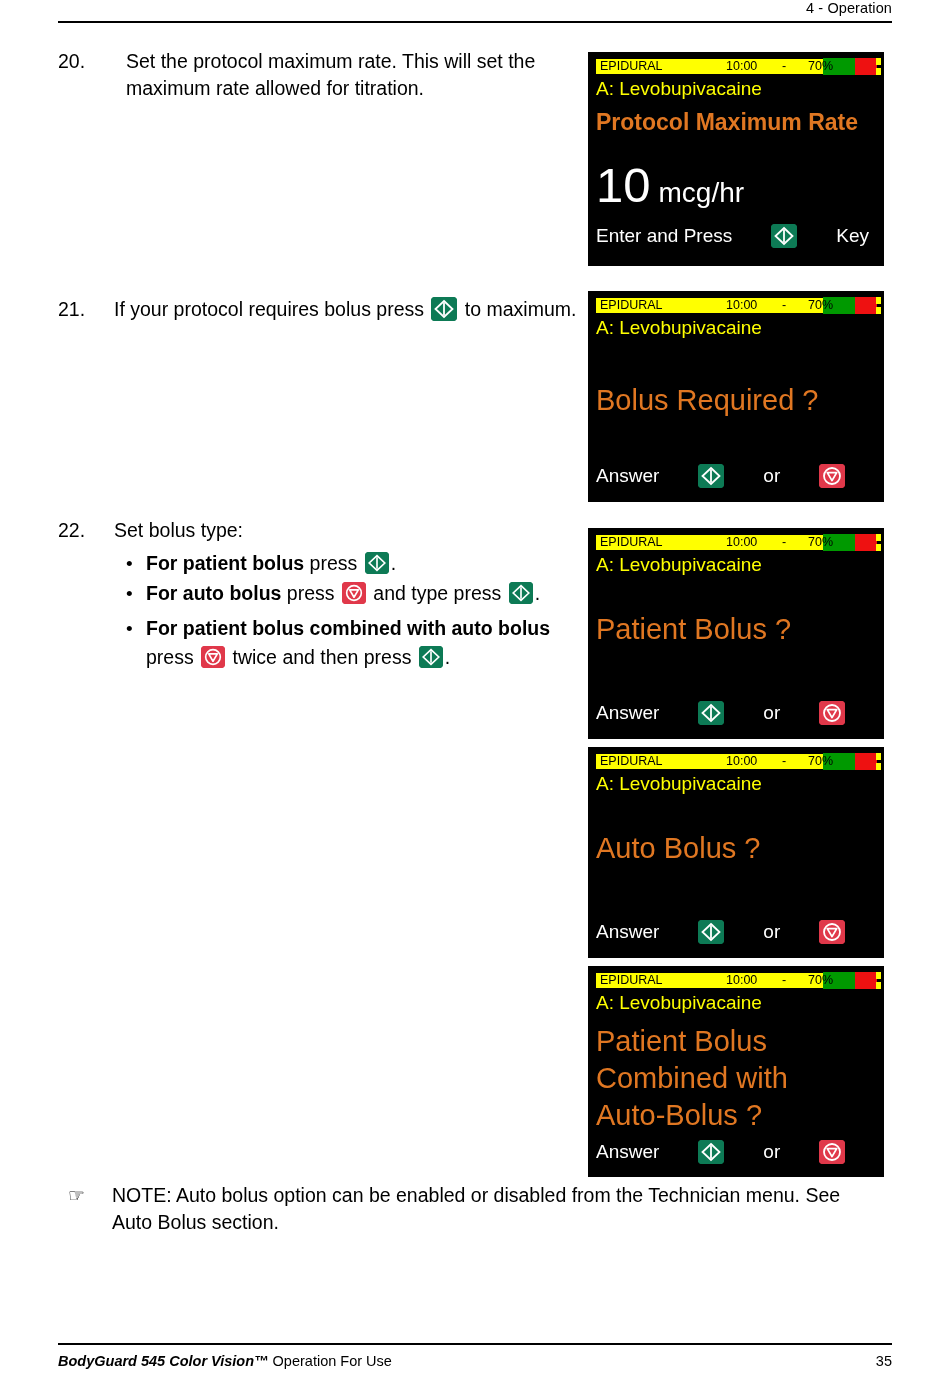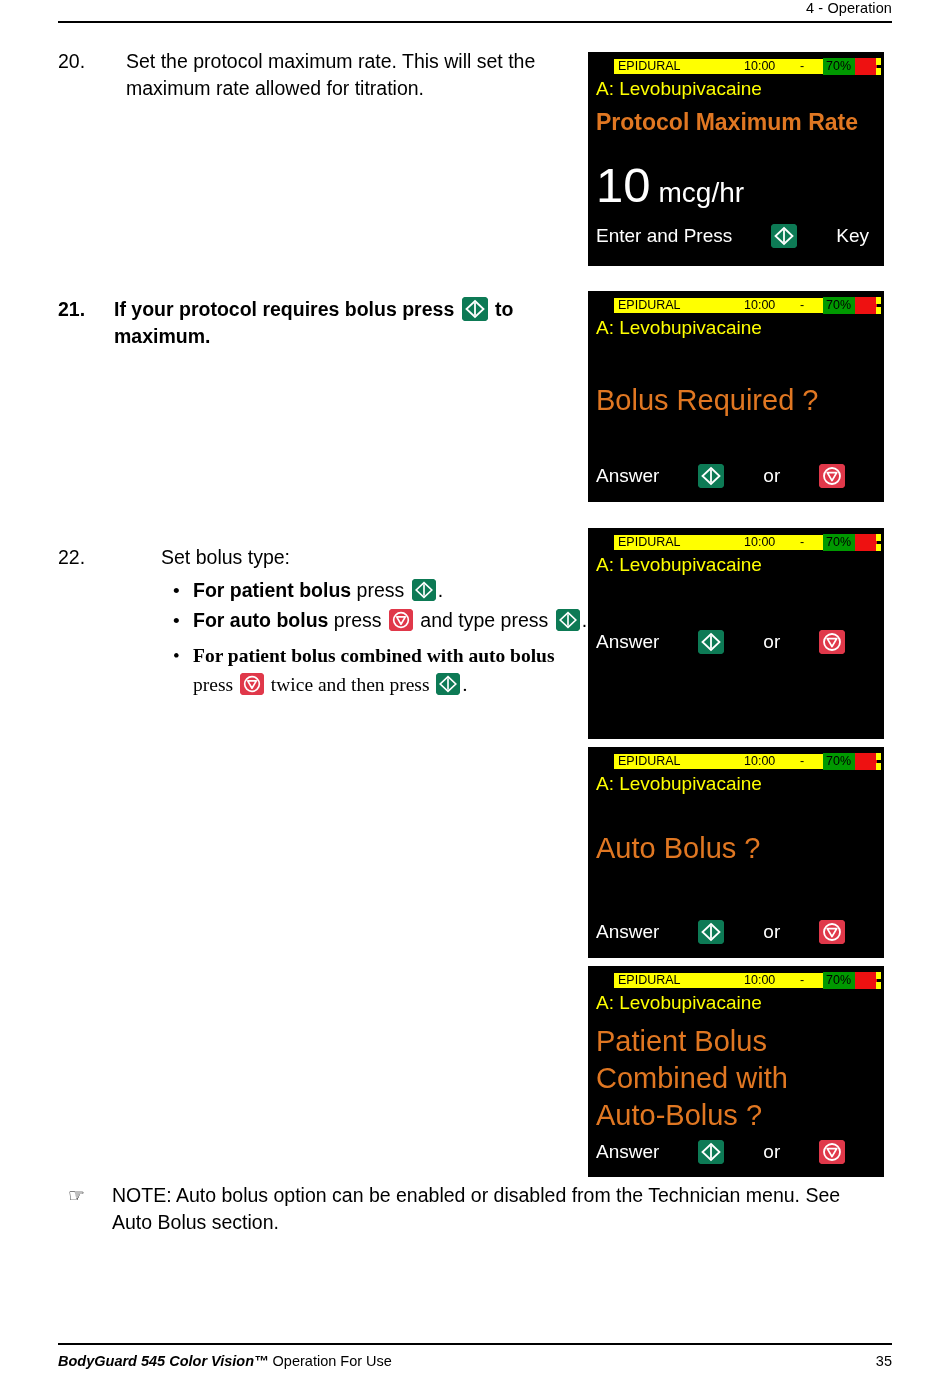--- a/index.html
+++ b/index.html
@@ -61,21 +61,21 @@
   .screens { position: absolute; left: 588px; top: 52px; width: 296px; }
   .screen {
     background: #000;
     width: 296px;
     position: relative;
     margin-bottom: 4px;
     padding: 6px 0 0 0;
   }
   .screen .statusbar {
     display: flex; align-items: stretch;
-    height: 17px; margin: 0 7px 0 25px;
+    height: 17px; margin: 0 7px 0 7px;
   }
   .statusbar .sb-yellow {
     flex: 1 1 auto; background: #ffff00; color: #000;
     font-size: 12.5px; line-height: 17px;
     display: flex; align-items: center; position: relative;
     padding: 0 4px 0 4px;
     border: 1px solid #000;
     border-right: none;
   }
   .sb-mode { font-size: 12.5px; }
@@ -216,20 +216,21 @@
         <div class="sb-yellow">
           <span class="sb-mode">EPIDURAL</span>
           <span class="sb-time">10:00</span>
           <span class="sb-dash">-</span>
           <span class="sb-pct">70%</span>
         </div>
         <div class="sb-green"></div>
         <div class="sb-red"></div>
       </div>
       <div class="drug">A: Levobupivacaine</div>
+      <div class="msg" style="padding-top:34px;">Patient Bolus ?</div>
       <div class="footline" style="padding-top:52px;">
         <span>Answer</span>
         <span class="key start">
           <svg viewBox="0 0 26 24">
               <rect x="0" y="0" width="26" height="24" rx="4" fill="#0d7a55"></rect>
               <polygon points="13,4 21.5,12 13,20 4.5,12" fill="none" stroke="#ffffff" stroke-width="1.8"></polygon>
               <line x1="13" y1="5.6" x2="13" y2="18.4" stroke="#ffffff" stroke-width="1.8"></line>
             </svg>
         </span>
         <span>or</span>
@@ -318,36 +319,36 @@
 
   <div class="body-wrap">
 
     <div class="left-col">
 
       <div class="step" style="margin-top:4px;gap:12px;">
         <div class="step-num">20.</div>
         <div class="step-text">Set the protocol maximum rate. This will set the maximum rate allowed for titration.</div>
       </div>
 
-      <div class="step" style="margin-top:194px;font-weight:bold;">
+      <div class="step" style="margin-top:194px;">
         <div class="step-num">21.</div>
         <div class="step-text">
           <span>If your protocol requires bolus press</span>
           <span class="key start">
             <svg viewBox="0 0 26 24">
                 <rect x="0" y="0" width="26" height="24" rx="4" fill="#0d7a55"></rect>
                 <polygon points="13,4 21.5,12 13,20 4.5,12" fill="none" stroke="#ffffff" stroke-width="1.8"></polygon>
                 <line x1="13" y1="5.6" x2="13" y2="18.4" stroke="#ffffff" stroke-width="1.8"></line>
               </svg>
           </span>
           <span>to maximum.</span>
         </div>
       </div>
 
-      <div class="step" style="margin-top:194px;gap:47px;">
+      <div class="step" style="margin-top:194px;">
         <div class="step-num">22.</div>
         <div class="step-text">
           <div>Set bolus type:</div>
           <ul class="bullets">
 
             <li>
               <b class="lead">For patient bolus</b>
               <span>press</span>
               <span class="key start k-sm">
                 <svg viewBox="0 0 26 24">
@@ -371,21 +372,21 @@
               <span>and type press</span>
               <span class="key start k-sm">
                 <svg viewBox="0 0 26 24">
                     <rect x="0" y="0" width="26" height="24" rx="4" fill="#0d7a55"></rect>
                     <polygon points="13,4 21.5,12 13,20 4.5,12" fill="none" stroke="#ffffff" stroke-width="1.8"></polygon>
                     <line x1="13" y1="5.6" x2="13" y2="18.4" stroke="#ffffff" stroke-width="1.8"></line>
                   </svg>
               </span><span>.</span>
             </li>
 
-            <li style="margin-top:6px;font-family:Liberation Serif, serif;">
+            <li style="margin-top:6px;">
               <b class="lead">For patient bolus combined with auto bolus</b>
               <span>press</span>
               <span class="key stop k-sm">
                 <svg viewBox="0 0 26 24">
                     <rect x="0" y="0" width="26" height="24" rx="4" fill="#e0384a"></rect>
                     <circle cx="13" cy="12" r="8" fill="none" stroke="#ffffff" stroke-width="1.8"></circle>
                     <polygon points="8.3,8.6 17.7,8.6 13,16.6" fill="none" stroke="#ffffff" stroke-width="1.8" stroke-linejoin="round"></polygon>
                   </svg>
               </span>
               <span>twice and then press</span>

